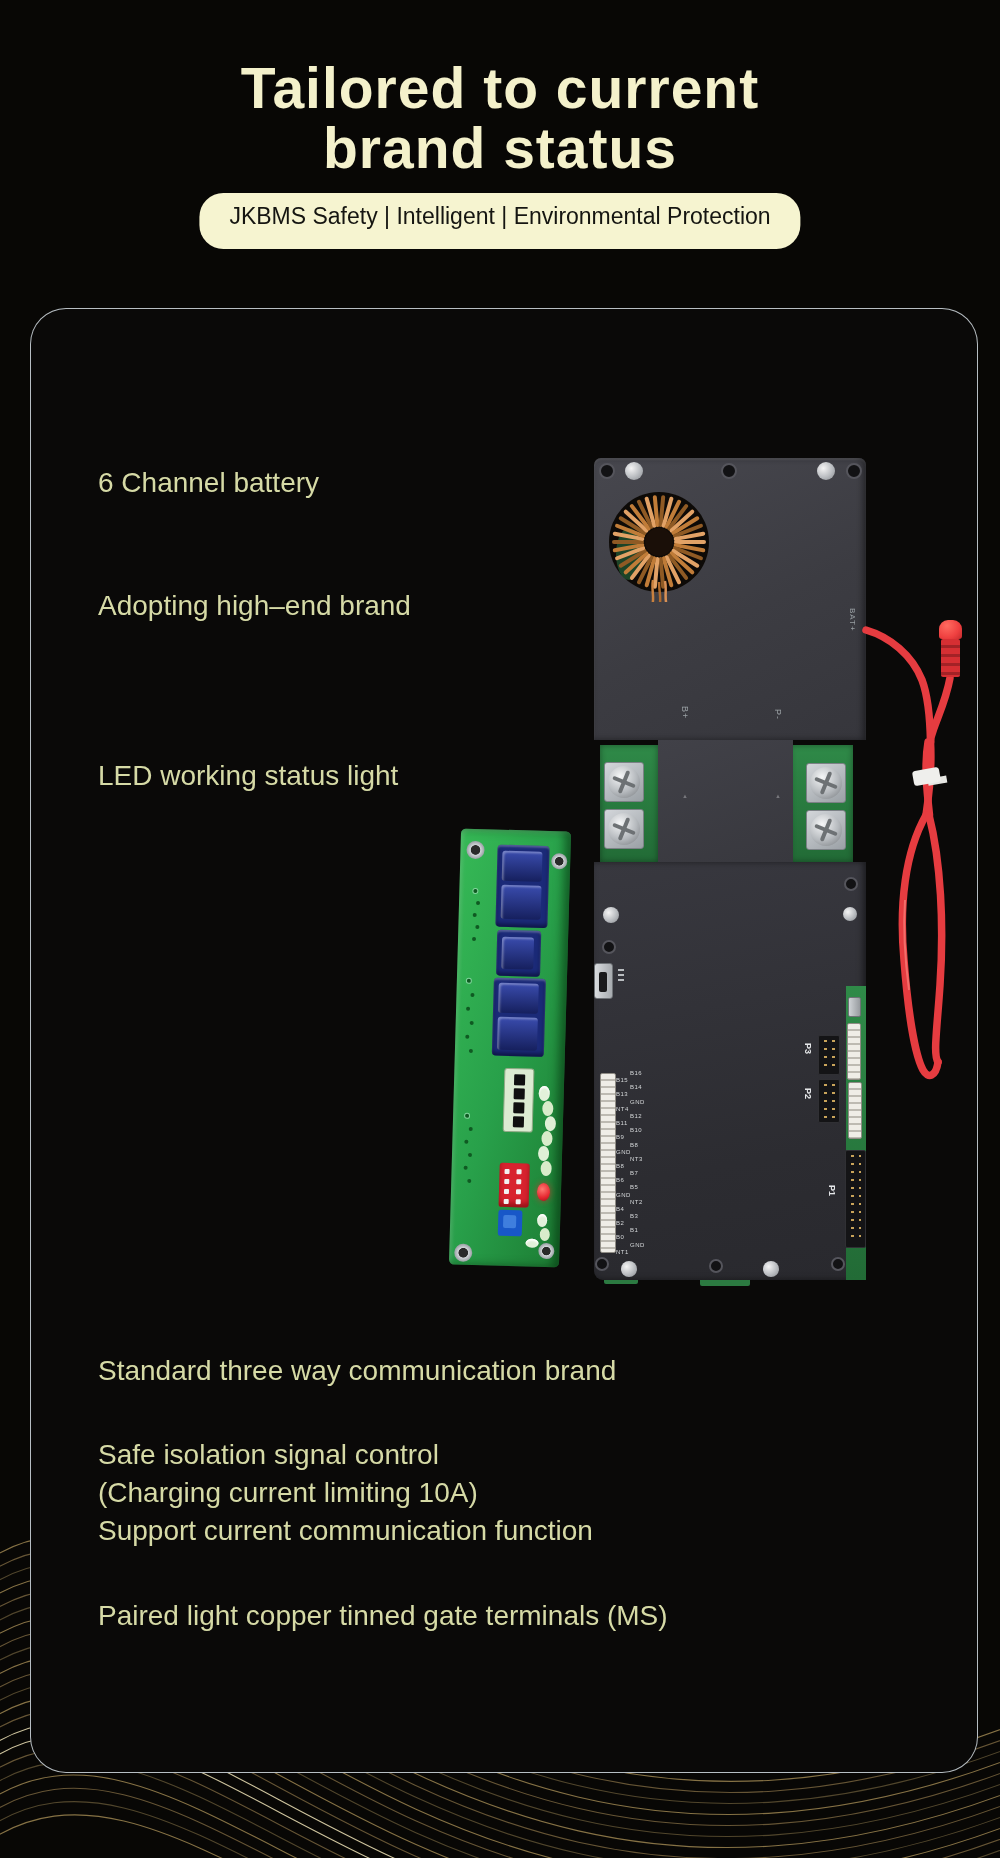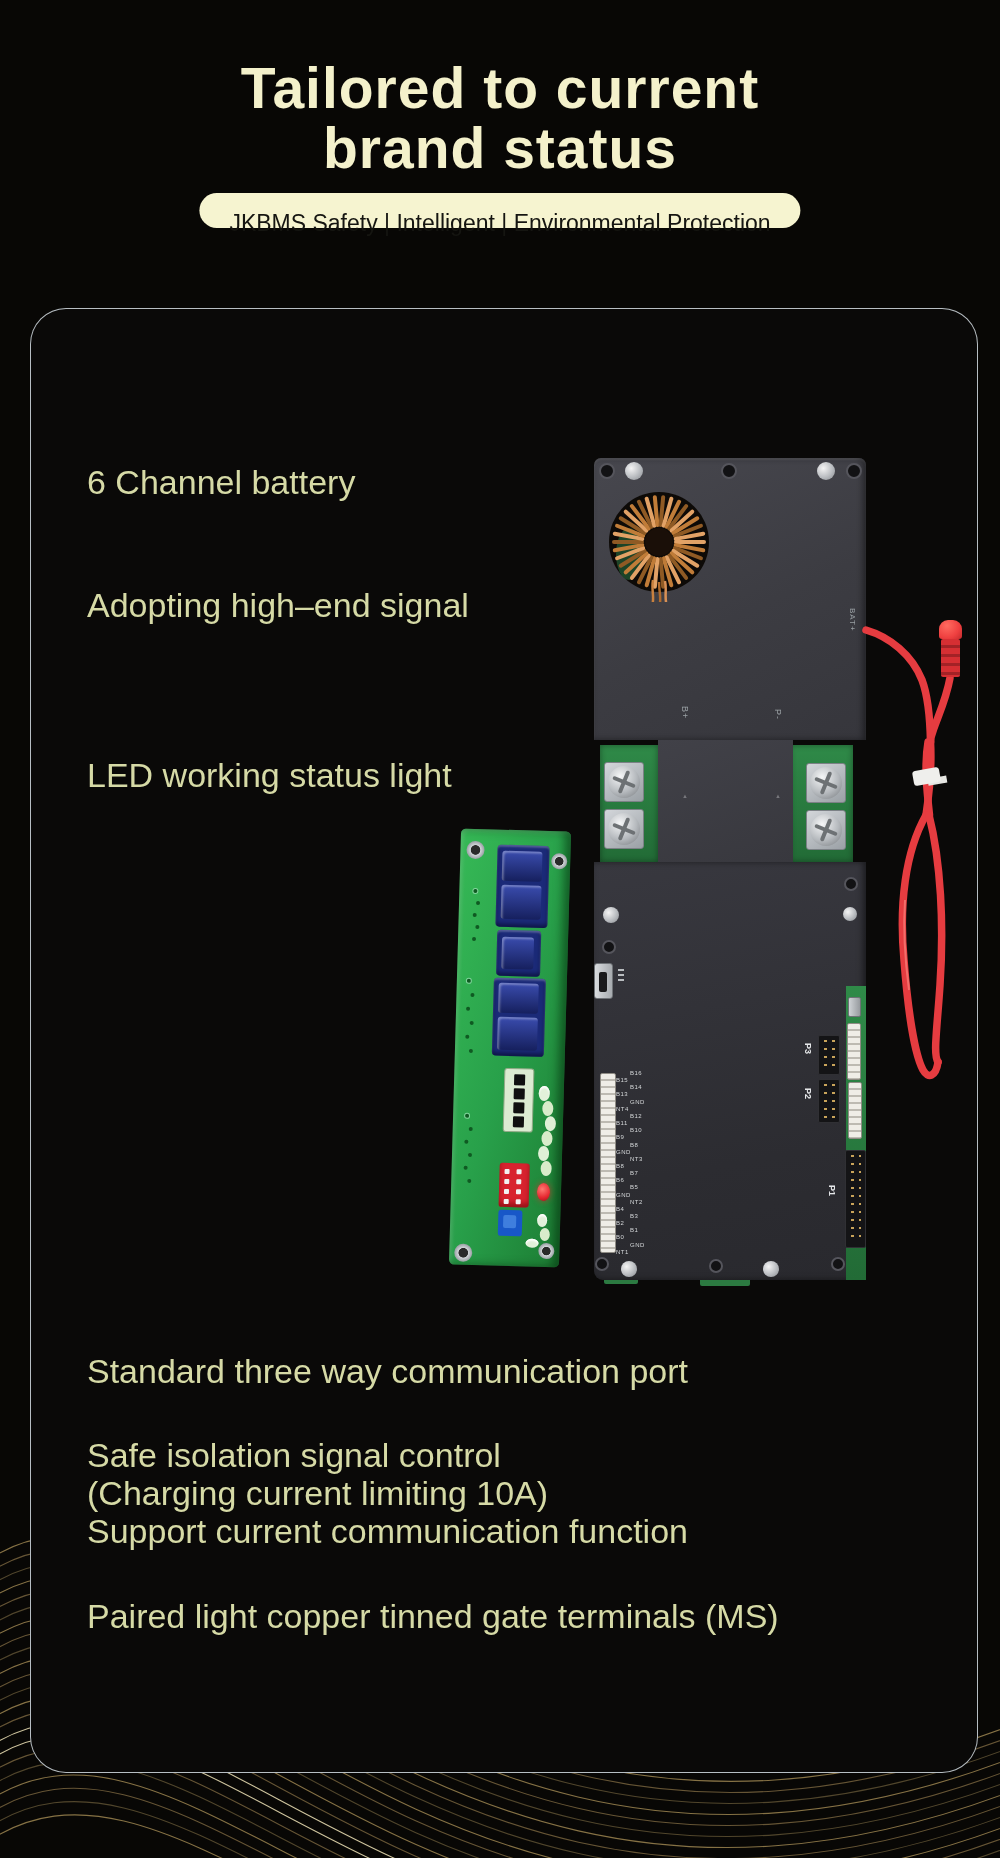--- a/index.html
+++ b/index.html
@@ -6,32 +6,32 @@
   #page{position:relative;width:1000px;height:1858px;overflow:hidden;
         background:var(--page-bg,#080705);
         font-family:"Liberation Sans",sans-serif;}
   #page *{box-sizing:border-box;}
 
   
   .title{position:absolute;top:58px;left:0;width:100%;text-align:center;
          color:var(--title-color,#f4f1cb);font-weight:700;font-size:57px;line-height:60px;
          letter-spacing:1px;}
   .badge{position:absolute;top:193px;left:50%;transform:translateX(-50%);
-         height:35px;line-height:47px;padding:7px 30px;border-radius:24px;
+         height:56px;line-height:47px;padding:0 30px;border-radius:24px;
          background:var(--badge-bg,#f6f4d0);color:var(--badge-text,#151511);
          font-size:23px;white-space:nowrap;}
 
   
   .card{position:absolute;left:30px;top:308px;width:948px;height:1465px;
         border:1px solid rgba(214,222,228,.85);border-radius:36px;
         background:#0a0908;}
 
   
-  .feat{position:absolute;left:87px;color:var(--feature-color,#d6daa6);
-        font-size:34px;line-height:41px;z-index:6;}
+  .feat{position:absolute;left:98px;color:var(--feature-color,#d6daa6);
+        font-size:28px;line-height:41px;z-index:6;}
   .feat.bottom{line-height:38px;}
 
   
   #decor-svg{position:absolute;left:0;top:0;z-index:0;pointer-events:none;}
 
   
   .board{position:absolute;left:594px;top:458px;width:272px;height:830px;z-index:3;}
   .plate-top{position:absolute;left:0;top:0;width:272px;height:282px;z-index:2;
       background:linear-gradient(155deg,#47474e,#3c3c42 55%,#36363c);
       border-radius:7px 7px 0 0;box-shadow:inset -3px 0 6px rgba(0,0,0,.45),inset 0 2px 2px rgba(255,255,255,.12);}
@@ -147,24 +147,24 @@
     <div>Tailored to current</div>
     <div>brand status</div>
   </div>
   <div class="badge">JKBMS Safety | Intelligent | Environmental Protection</div>
 
   <div class="card"></div>
 
   <div class="feat" style="top:462px">
     <div>6 Channel battery</div>
   </div>
-  <div class="feat" style="top:585px">Adopting high–end signal</div>
+  <div class="feat" style="top:585px">Adopting high–end brand</div>
   <div class="feat" style="top:755px">LED working status light</div>
 
-  <div class="feat bottom" style="top:1352px">Standard three way communication port</div>
+  <div class="feat bottom" style="top:1352px">Standard three way communication brand</div>
   <div class="feat bottom" style="top:1436px">
     <div>Safe isolation signal control</div>
     <div>(Charging current limiting 10A)</div>
     <div>Support current communication function</div>
   </div>
   <div class="feat bottom" style="top:1597px">Paired light copper tinned gate terminals (MS)</div>
 
   <div class="board">
 
     <div class="gtab" style="left:10px;top:814px;width:34px"></div>

